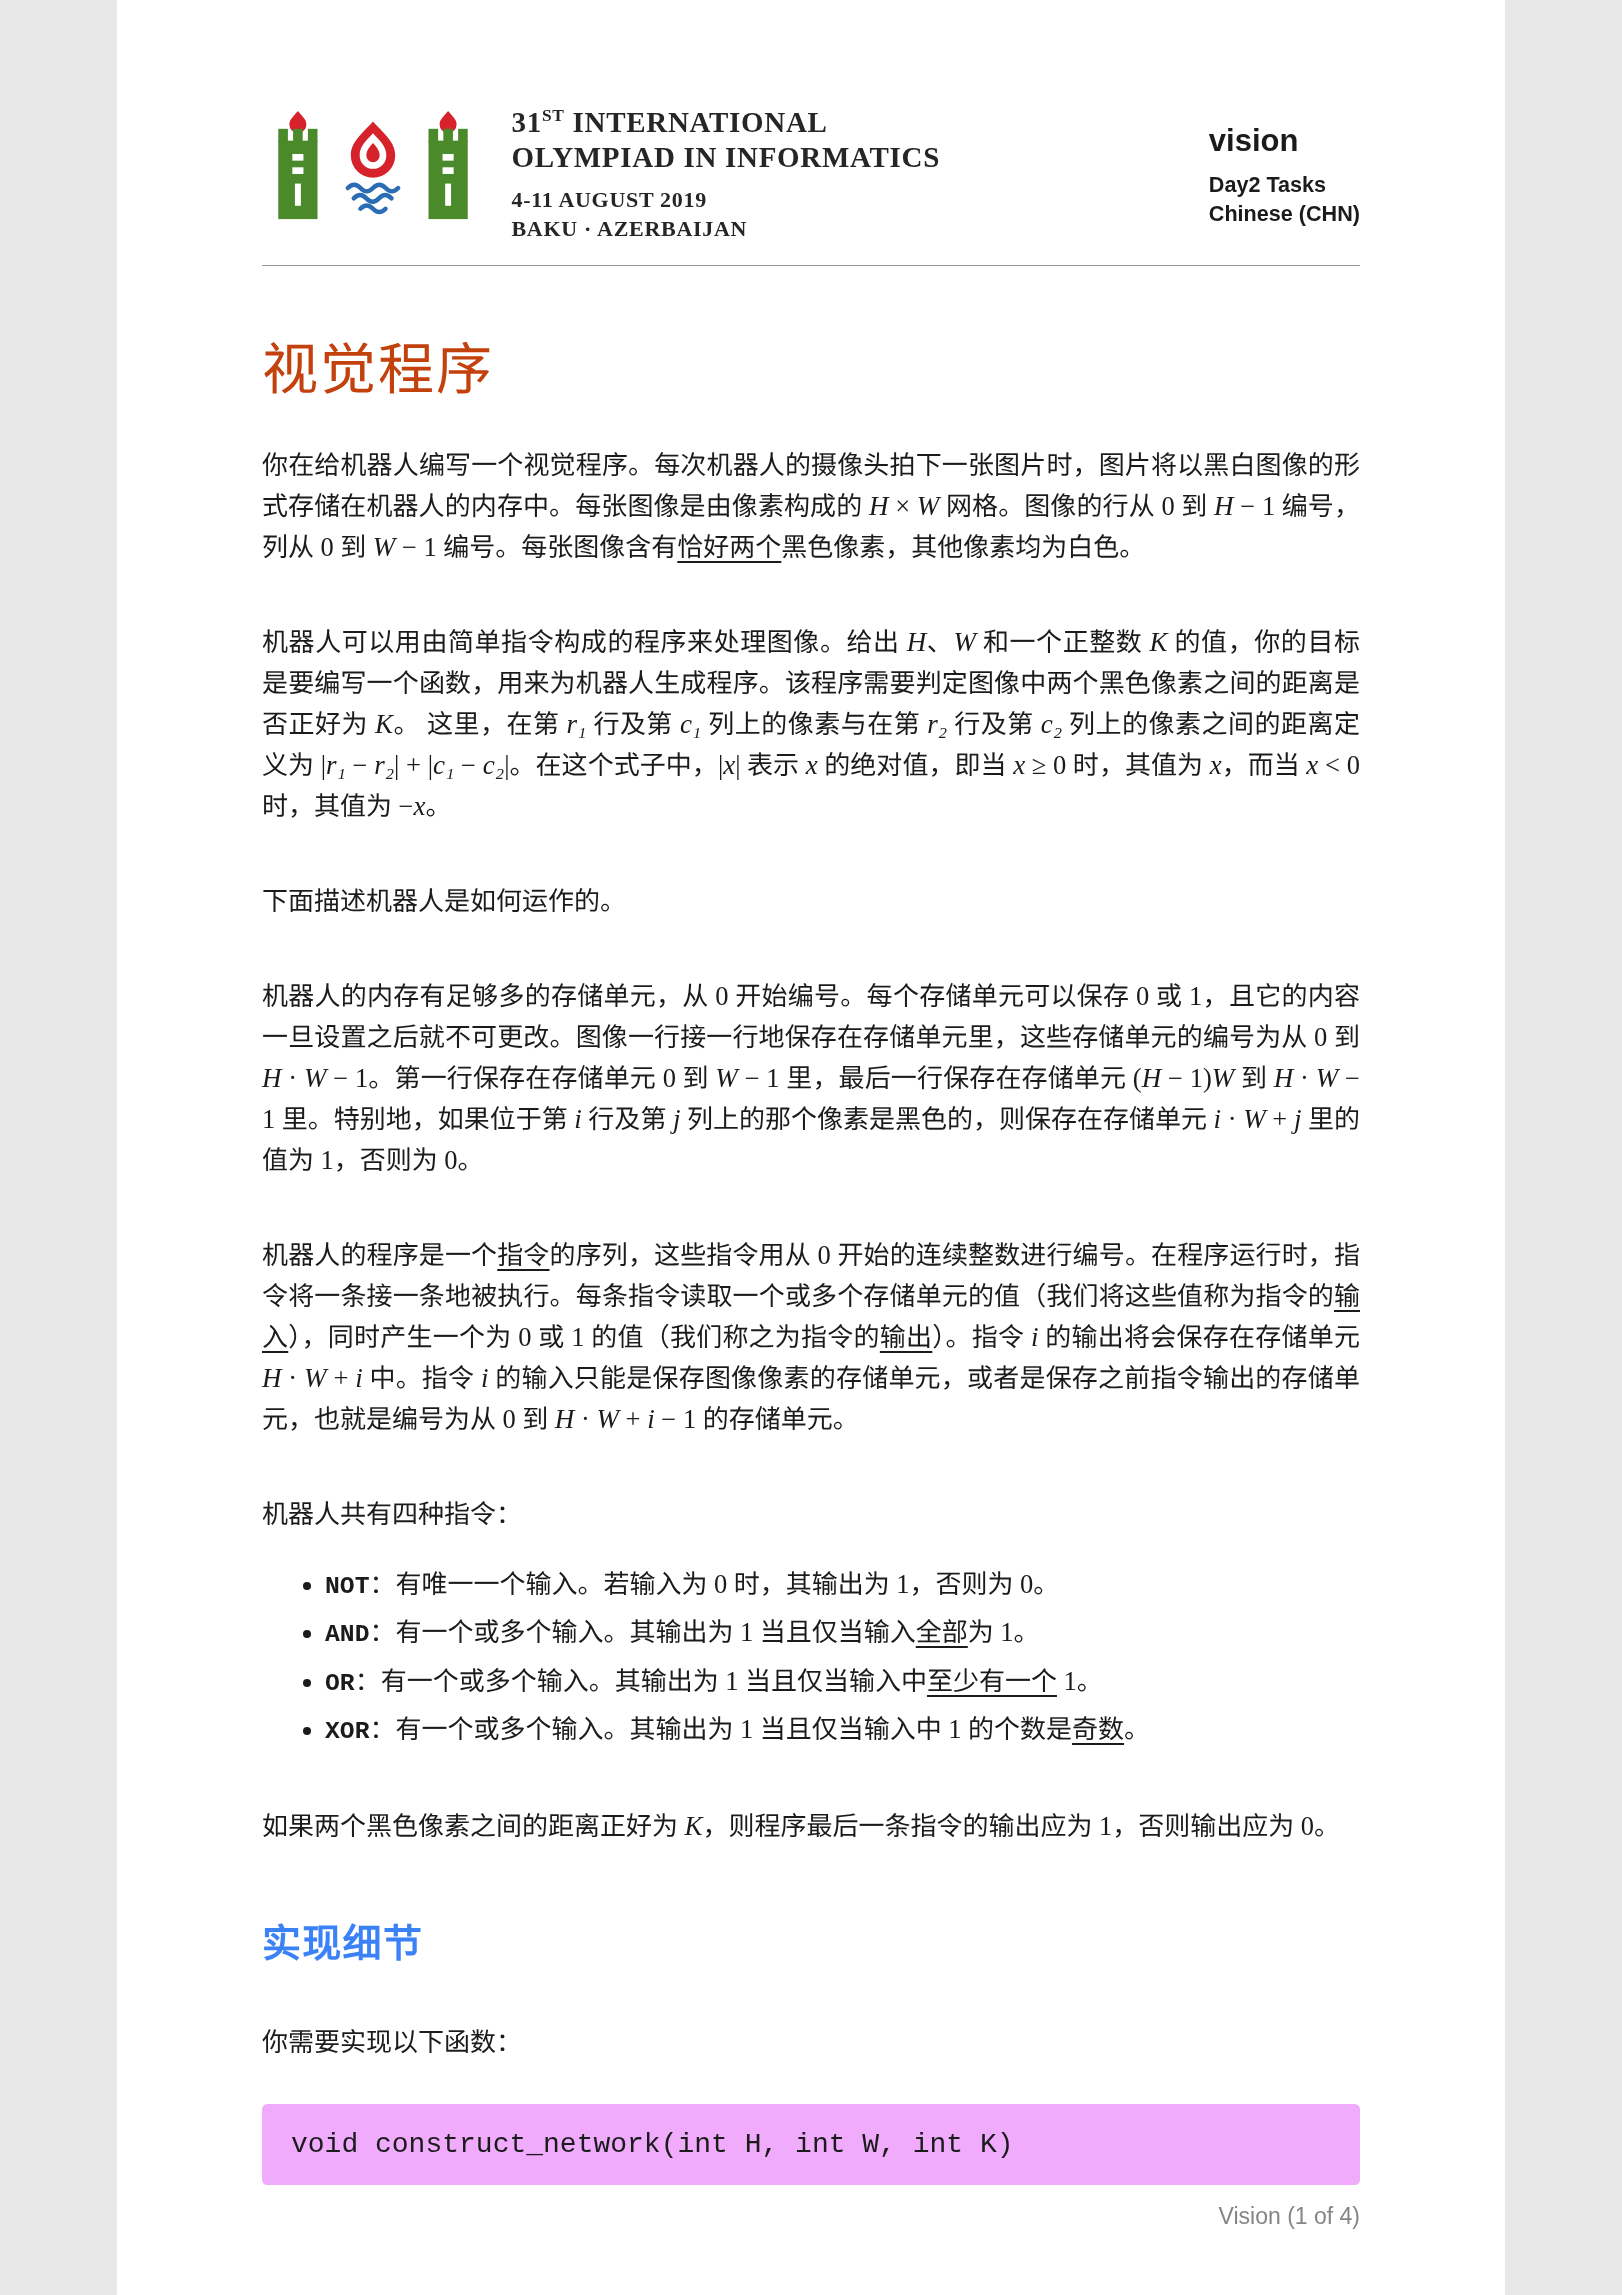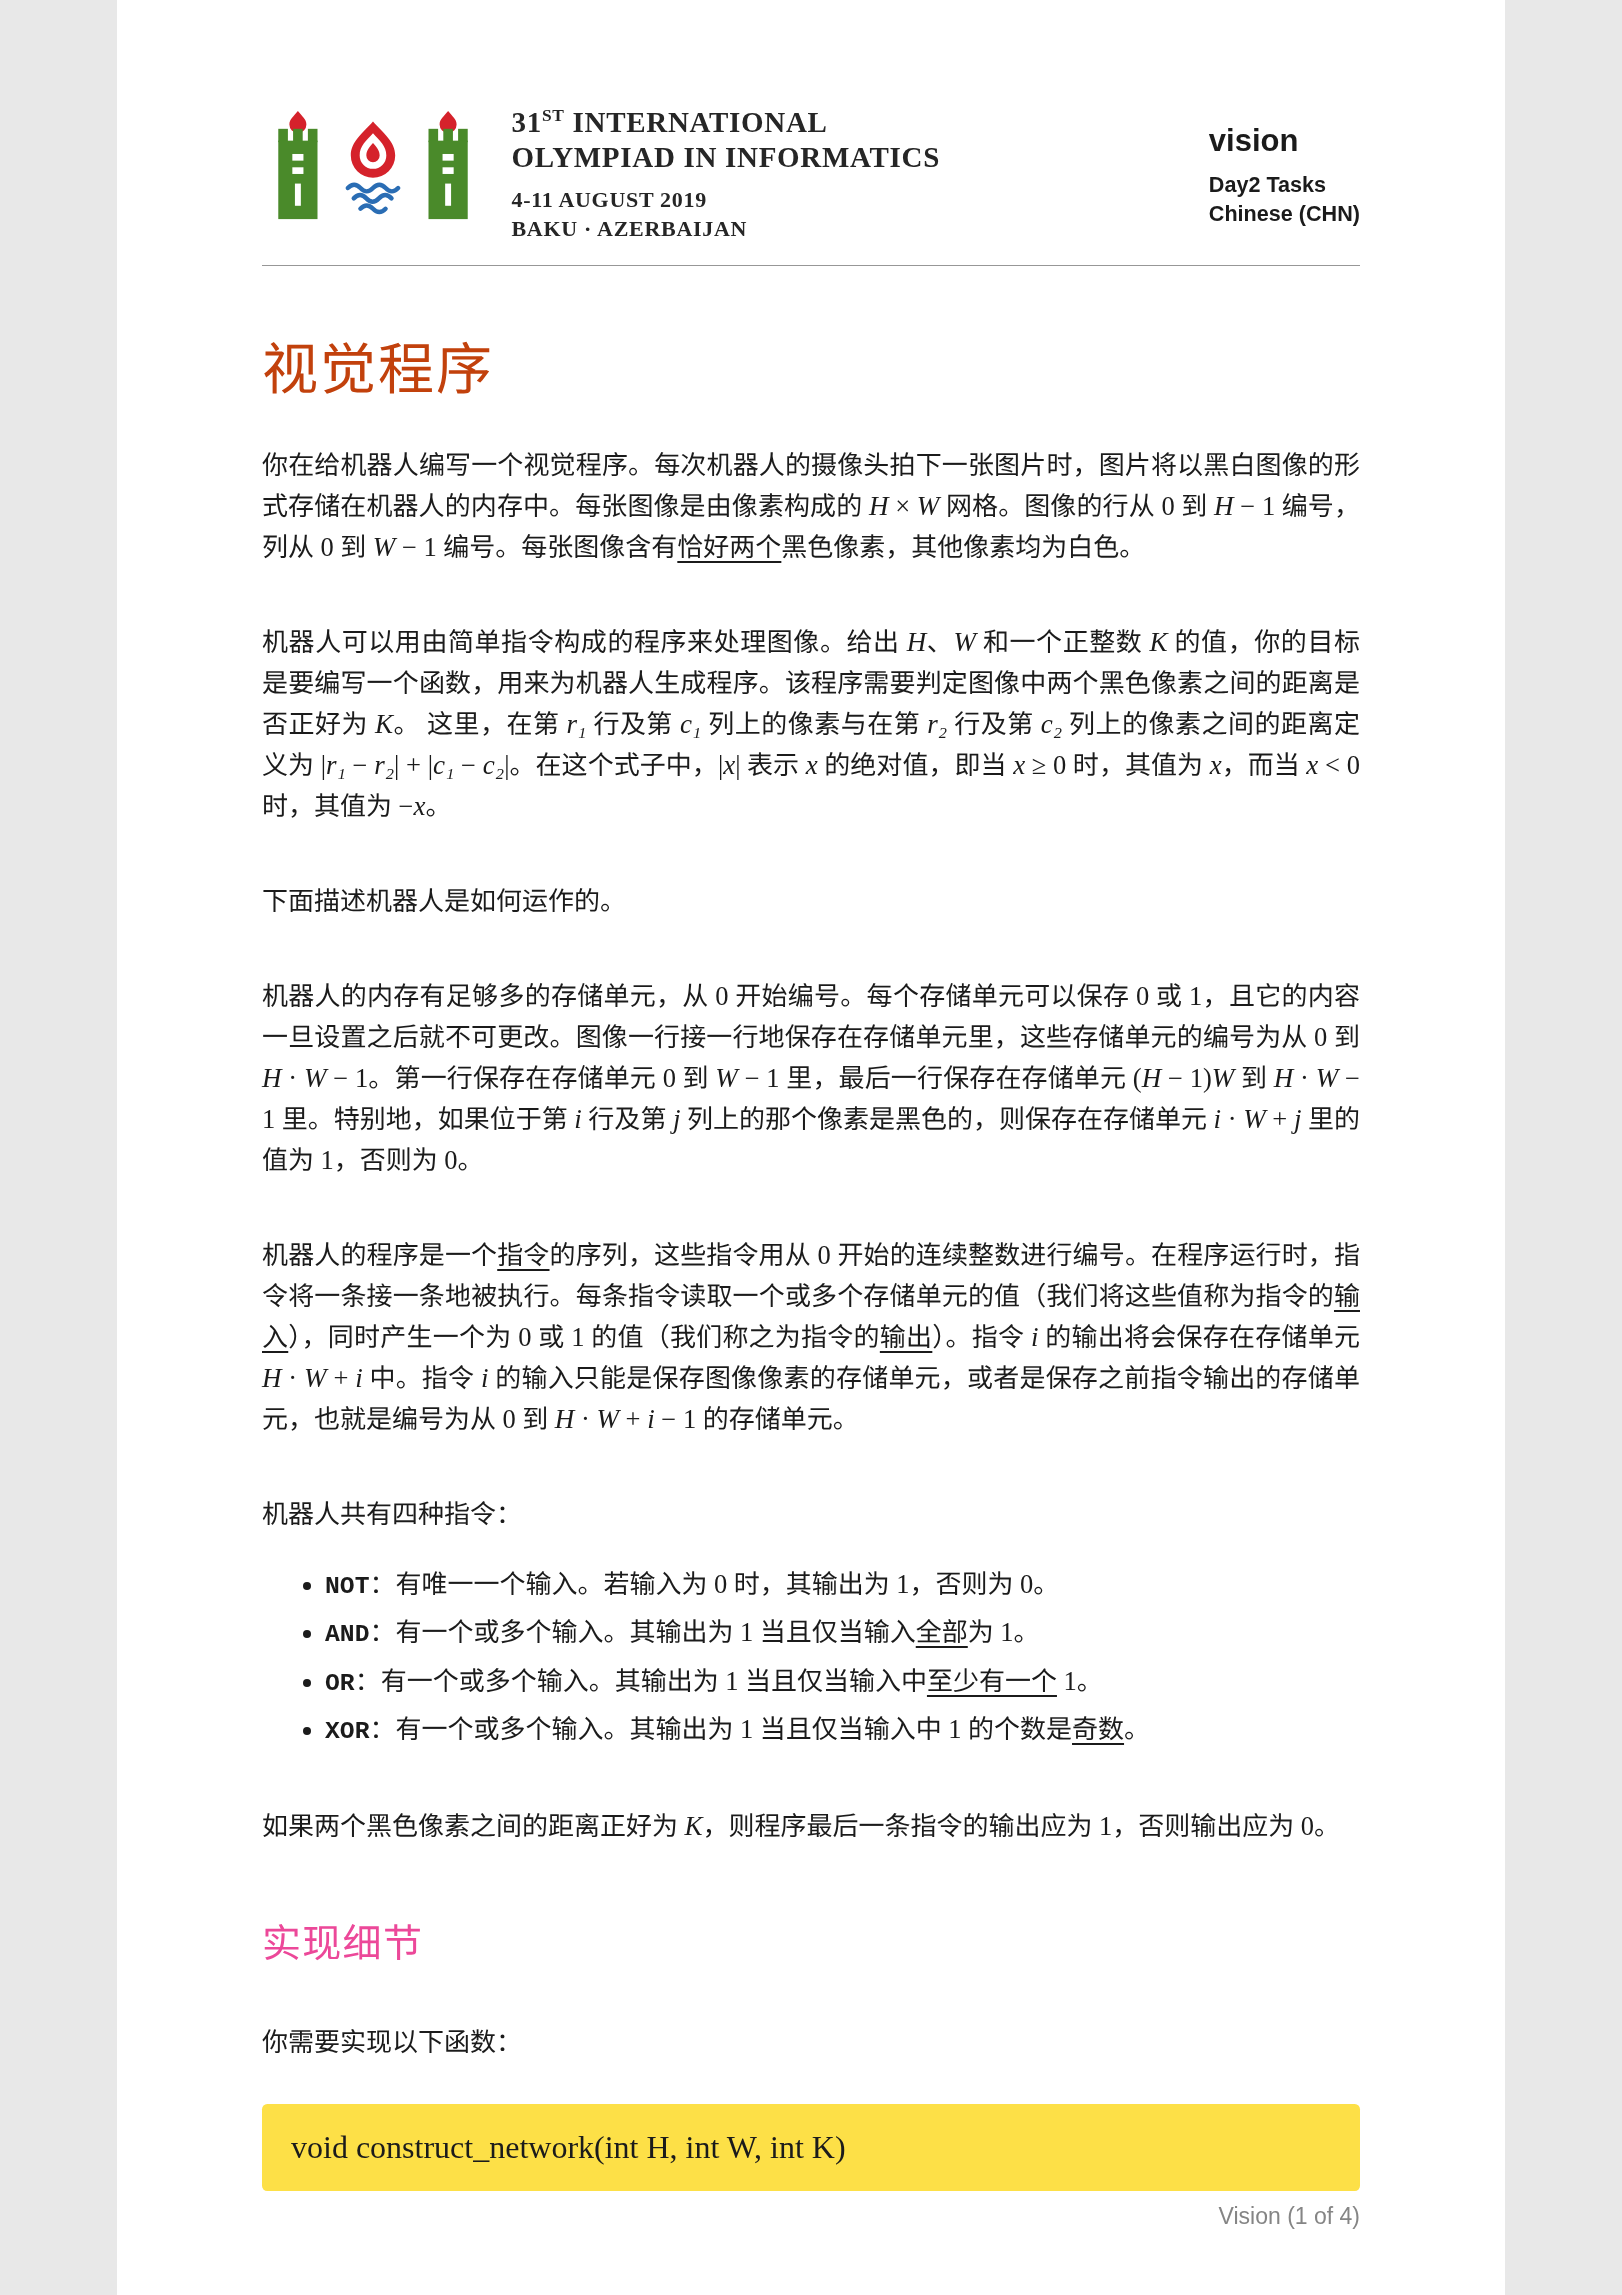--- a/index.html
+++ b/index.html
@@ -25,25 +25,25 @@
   .task-day, .task-lang { font-size: 21.6px; font-weight: 700; line-height: 29px; }
   .rule { border: 0; border-top: 1.3px solid #979797; margin: 22px 0 0 0; }
 
   
   .doc-title { font-size: 56px; font-weight: 400; letter-spacing: 2px; margin: 58px 0 0 0; color: #c2410c; }
   p.body, li.body { font-size: 26px; line-height: 41px; text-align: justify; margin: 0; }
   p.body { margin-top: 54px; }
   p.first { margin-top: 40px; }
   ul.instructions { margin: 29px 0 0 0; padding-left: 63px; }
   ul.instructions li { margin: 5.2px 0; }
-  .section-heading { font-size: 39px; font-weight: 400; letter-spacing: 1.3px; margin: 65px 0 0 0; color: #ec4899; }
+  .section-heading { font-size: 39px; font-weight: 700; letter-spacing: 1.3px; margin: 65px 0 0 0; color: #3b82f6; }
   .code-block {
-    margin-top: 41px; background: #fde047; border-radius: 5.2px;
-    padding: 25px 29px; font-family: Liberation Serif, serif;
-    font-size: 32px; color: #1b1b1b; white-space: pre;
+    margin-top: 41px; background: #f0abfc; border-radius: 5.2px;
+    padding: 25px 29px; font-family: Liberation Mono, monospace;
+    font-size: 28px; color: #1b1b1b; white-space: pre;
   }
 
   
   .mi { font-family: "Liberation Serif", "DejaVu Serif", serif; font-style: italic; font-size: 1.04em; }
   .mn { font-family: "Liberation Serif", "DejaVu Serif", serif; font-size: 1.02em; }
   .u  { text-decoration: underline; text-underline-offset: 4.6px; }
   .code { font-family: Liberation Mono, monospace; font-weight: 700; font-size: 0.95em; }
 
   
   .footer {

